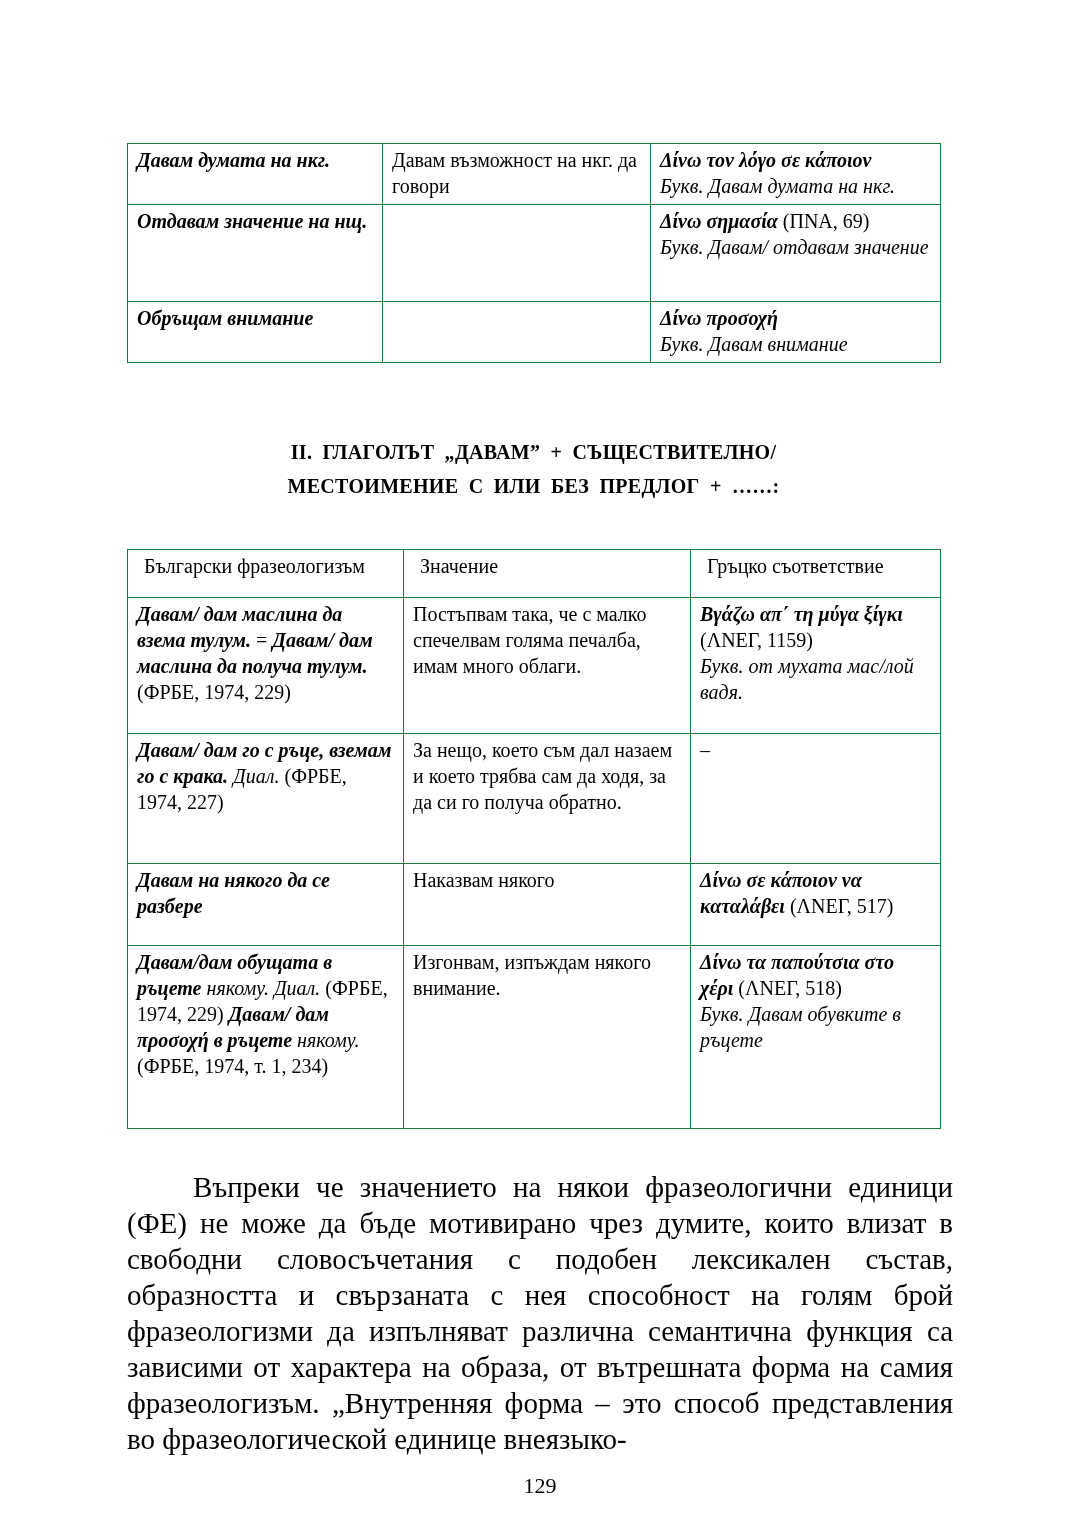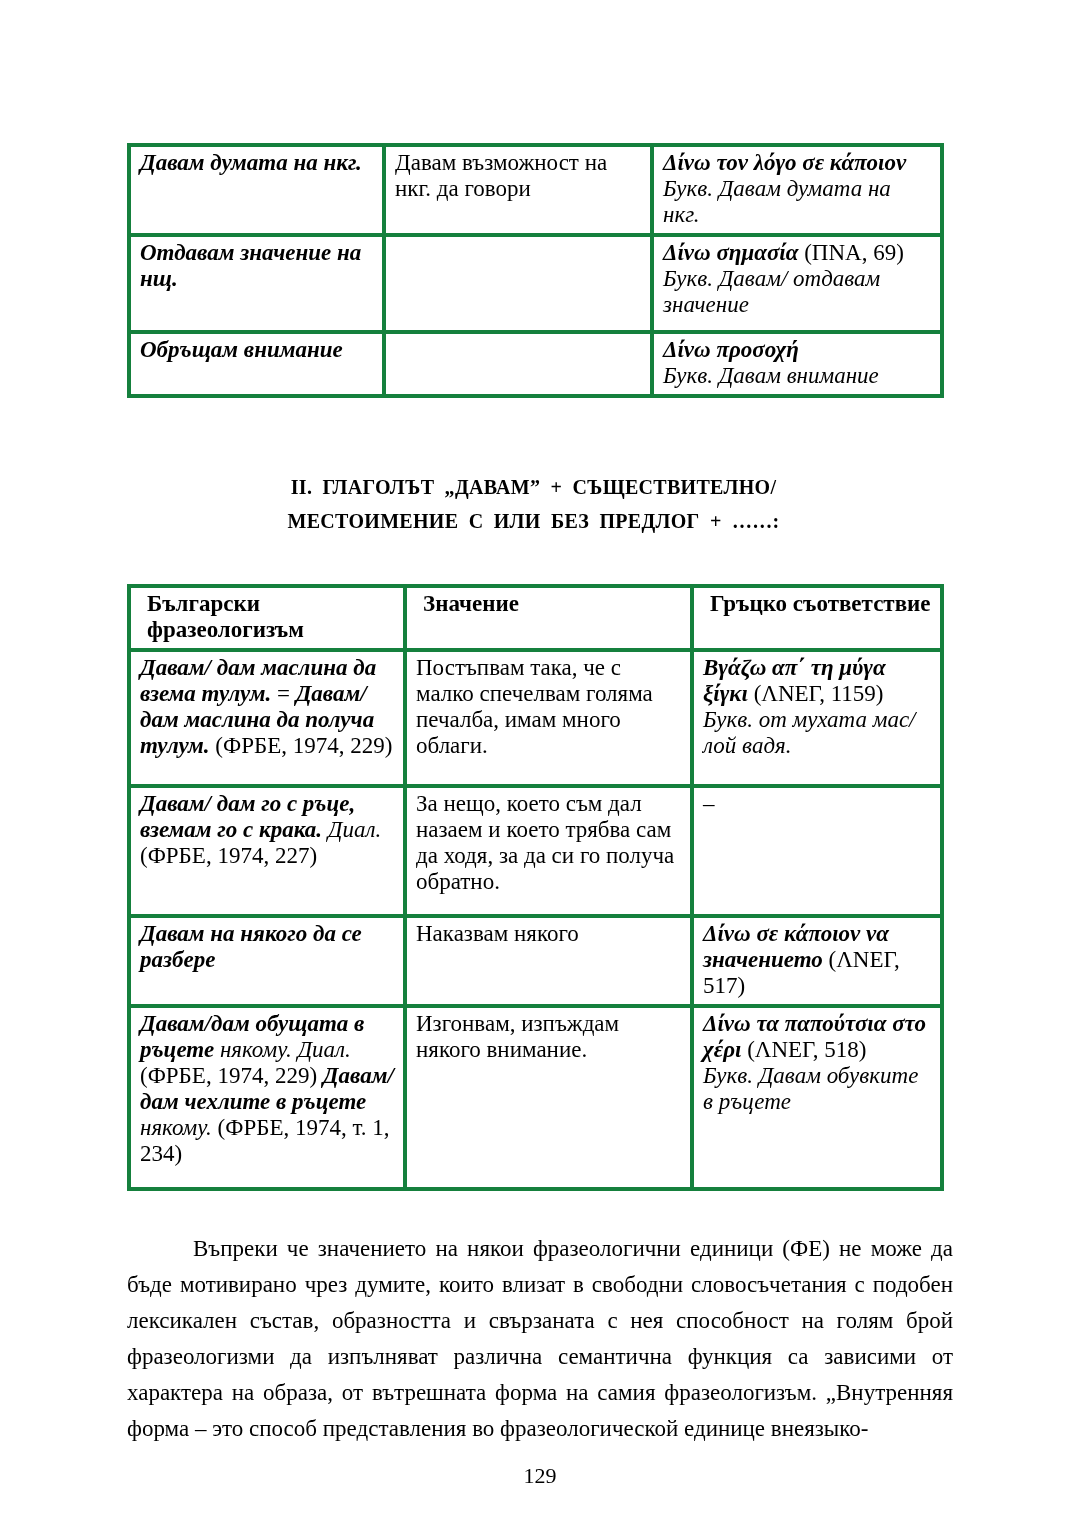--- a/index.html
+++ b/index.html
@@ -13,29 +13,29 @@
     overflow: hidden;
   }
   .content { padding: 143px 0 0 127px; }
 
   table.tbl {
     border-collapse: collapse;
     table-layout: fixed;
     width: 813px;
   }
   .tbl td, .tbl th {
-    border: 4px solid #15803d;
+    border: 1px solid #15803d;
     vertical-align: top;
     padding: 3px 9px 5px 9px;
-    font-size: 23px;
+    font-size: 20px;
     line-height: 26px;
     text-align: left;
     word-wrap: break-word;
   }
-  .tbl th { font-weight: bold; padding-left: 16px; }
+  .tbl th { font-weight: normal; padding-left: 16px; }
 
   .bolditalic, .seg.bolditalic { font-weight: bold; font-style: italic; }
   .italic, .seg.italic { font-style: italic; }
   .seg.regular { font-weight: normal; font-style: normal; text-align: center; }
 
   .tbl-top tr.r1 { height: 57px; }
   .tbl-top tr.r2 { height: 97px; }
   .tbl-top tr.r3 { height: 47px; }
 
   .heading {
@@ -52,21 +52,21 @@
   .tbl-main { margin-top: 46px; }
   .tbl-main tr.hr { height: 48px; }
   .tbl-main tr.r1 { height: 136px; }
   .tbl-main tr.r2 { height: 130px; }
   .tbl-main tr.r3 { height: 82px; margin-top: 28px; }
   .tbl-main tr.r4 { height: 183px; }
 
   .body-text {
     width: 826px;
     margin: 40px 0 0 0;
-    font-size: 23px;
+    font-size: 29px;
     line-height: 36px;
     text-align: justify;
     text-indent: 66px;
   }
 
   .page-number {
     width: 826px;
     margin-top: 16px;
     text-align: center;
     font-size: 22px;
@@ -166,26 +166,26 @@
         </td>
       </tr>
       <tr class="r3">
         <td>
           <div><span class="seg bolditalic">Давам на някого да се разбере</span></div>
         </td>
         <td>
           <span>Наказвам някого</span>
         </td>
         <td>
-          <div><span class="seg bolditalic">Δίνω σε κάποιον να значението</span><span class="seg regular"> (ΛΝΕΓ, 517)</span></div>
+          <div><span class="seg bolditalic">Δίνω σε κάποιον να καταλάβει</span><span class="seg regular"> (ΛΝΕΓ, 517)</span></div>
         </td>
       </tr>
       <tr class="r4">
         <td>
-          <div><span class="seg bolditalic">Давам/дам обущата в ръцете</span><span class="seg italic"> някому. Диал.</span><span class="seg regular"> (ФРБЕ, 1974, 229) </span><span class="seg bolditalic">Давам/ дам чехлите в ръцете</span><span class="seg italic"> някому.</span><span class="seg regular"> (ФРБЕ, 1974, т. 1, 234)</span></div>
+          <div><span class="seg bolditalic">Давам/дам обущата в ръцете</span><span class="seg italic"> някому. Диал.</span><span class="seg regular"> (ФРБЕ, 1974, 229) </span><span class="seg bolditalic">Давам/ дам προσοχή в ръцете</span><span class="seg italic"> някому.</span><span class="seg regular"> (ФРБЕ, 1974, т. 1, 234)</span></div>
         </td>
         <td>
           <span>Изгонвам, изпъждам някого внимание.</span>
         </td>
         <td>
           <div><span class="seg bolditalic">Δίνω τα παπούτσια στο χέρι</span><span class="seg regular"> (ΛΝΕΓ, 518)</span></div>
           <div class="italic">Букв. Давам обувките в ръцете</div>
         </td>
       </tr>
     </tbody>

